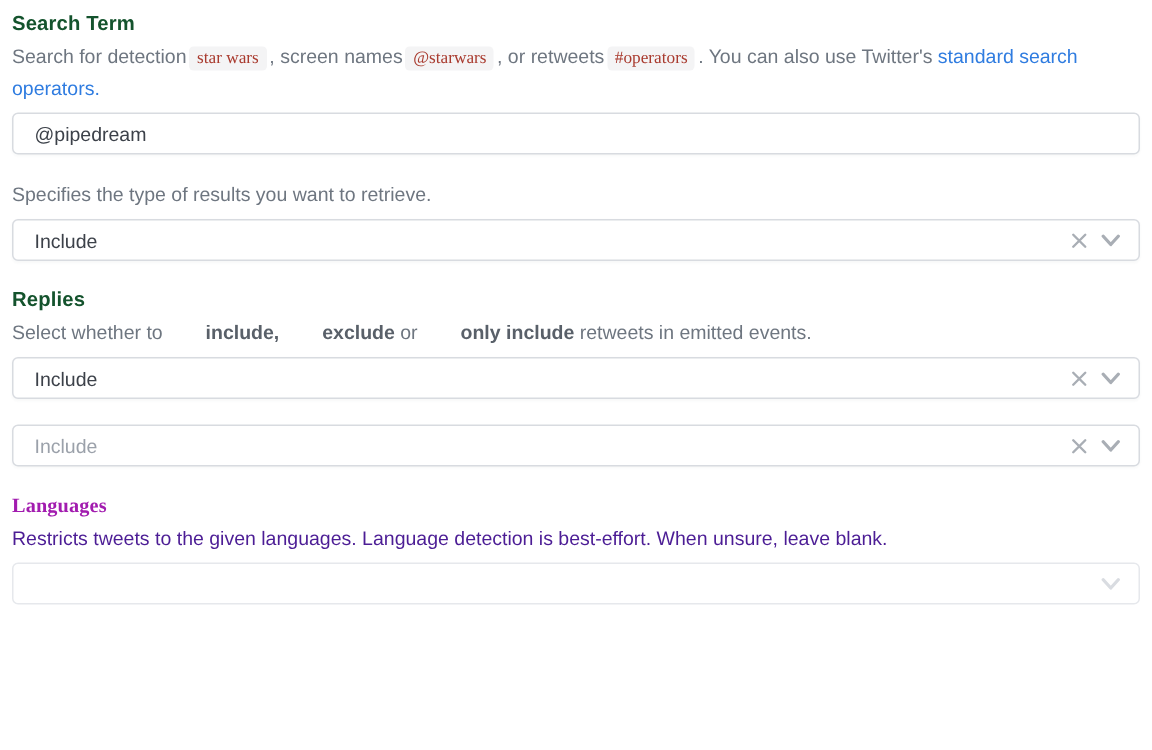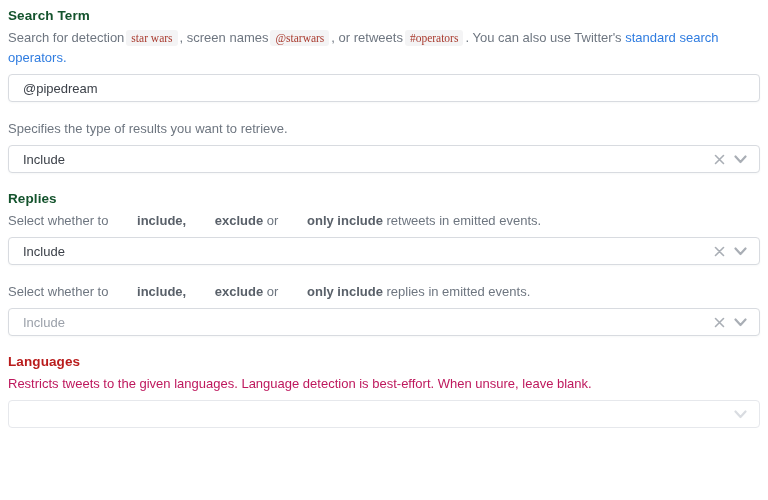--- a/index.html
+++ b/index.html
@@ -37,22 +37,22 @@
     border: none; outline: none; width: 100%; height: 100%;
     padding: 0 14px; font-size: 13px; color: #3c4149; background: transparent;
     font-family: "Liberation Sans", sans-serif; border-radius: 4px;
   }
   .select-value { flex: 1; white-space: nowrap; overflow: hidden; }
   .select-value.muted { color: #9ba1aa; }
   .select-icons { display: flex; align-items: center; gap: 9px; margin-left: auto; }
   .icon-btn { display: flex; align-items: center; cursor: pointer; }
 
   
-  .field.disabled .field-label { color: #b91c1c; }
-  .field.disabled .field-desc { color: #be185d; }
+  .field.disabled .field-label { color: #a21caf; font-family: Liberation Serif, serif; }
+  .field.disabled .field-desc { color: #4c1d95; }
   .field.disabled .control {
     border-color: #e6e8ec; box-shadow: none; cursor: default;
   }
 </style>
 </head>
 <body>
 
 <div class="page">
 
   <div class="field">
@@ -96,21 +96,20 @@
         <span class="icon-btn">
           <svg width="13" height="9" viewBox="0 0 13 9">
               <path d="M1.5 1.5 L6.5 7 L11.5 1.5" stroke="#a9aeb5" stroke-width="2.2" stroke-linecap="round" stroke-linejoin="round" fill="none"></path>
             </svg>
         </span>
       </span>
     </div>
   </div>
 
   <div class="field">
-    <div class="field-desc"><span>Select whether to </span><b>include,</b><span> </span><b>exclude</b><span> or </span><b>only include</b><span> replies in emitted events.</span></div>
     <div class="control">
       <span class="select-value muted">Include</span>
       <span class="select-icons">
         <span class="icon-btn">
           <svg width="11" height="11" viewBox="0 0 11 11">
               <path d="M1.5 1.5 L9.5 9.5 M9.5 1.5 L1.5 9.5" stroke="#a9aeb5" stroke-width="1.6" stroke-linecap="round" fill="none"></path>
             </svg>
         </span>
         <span class="icon-btn">
           <svg width="13" height="9" viewBox="0 0 13 9">

